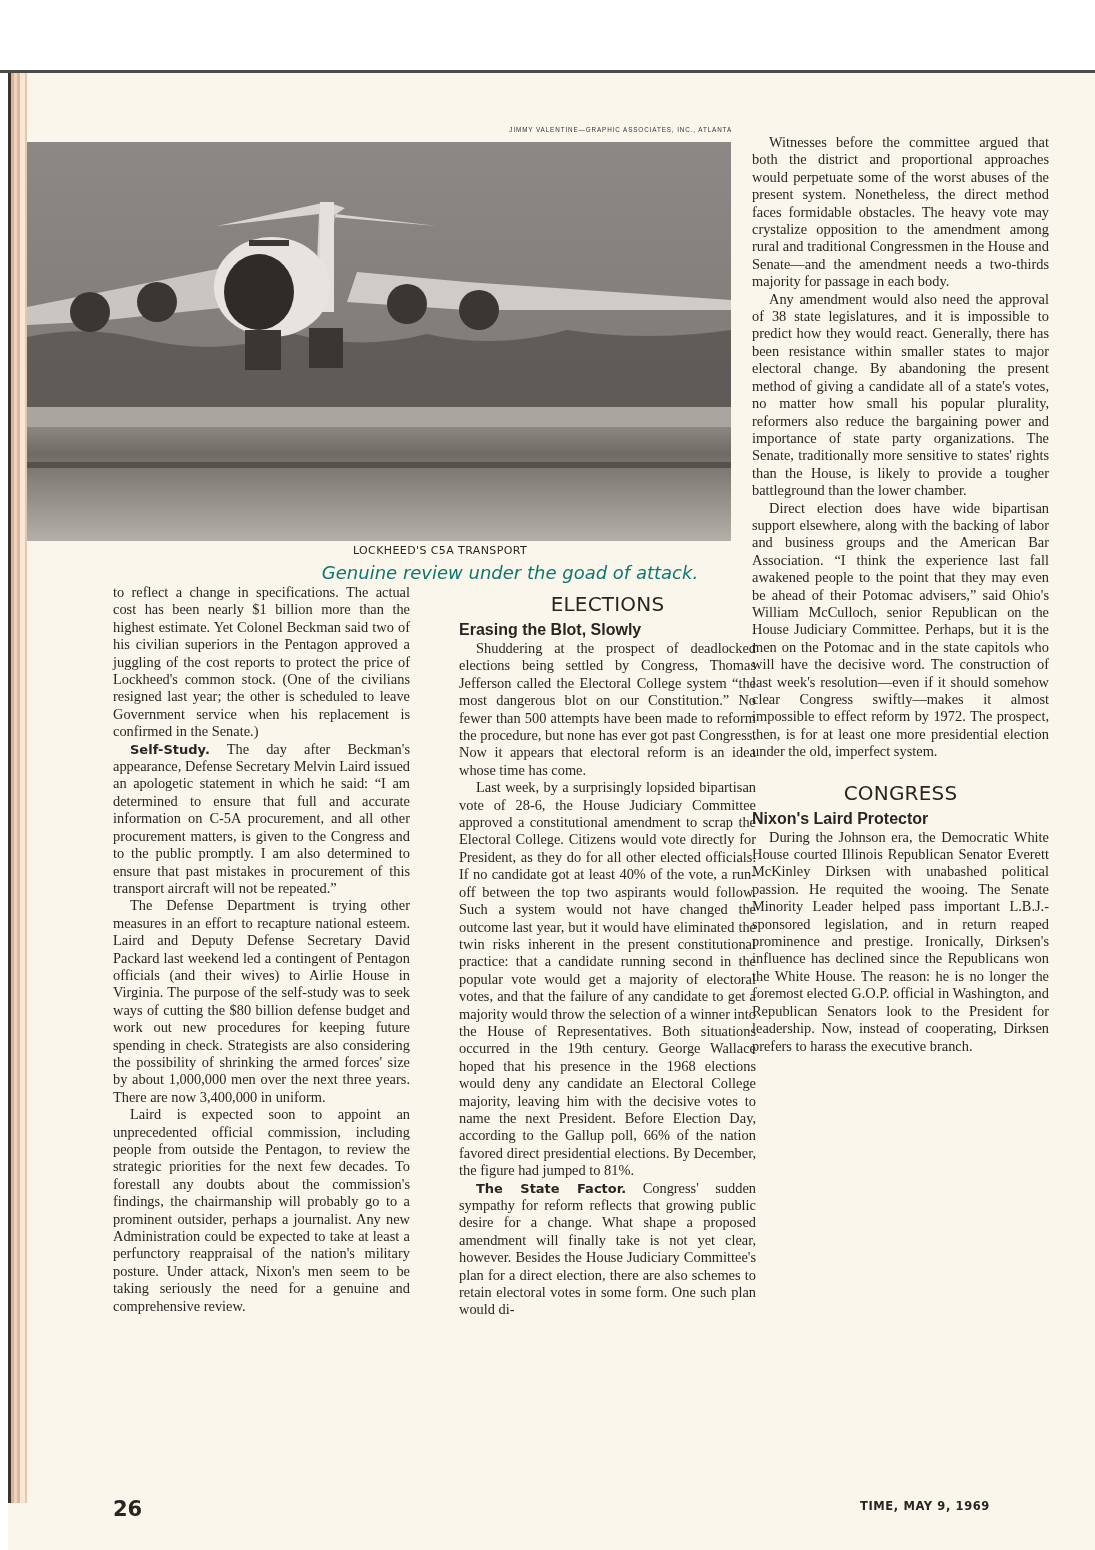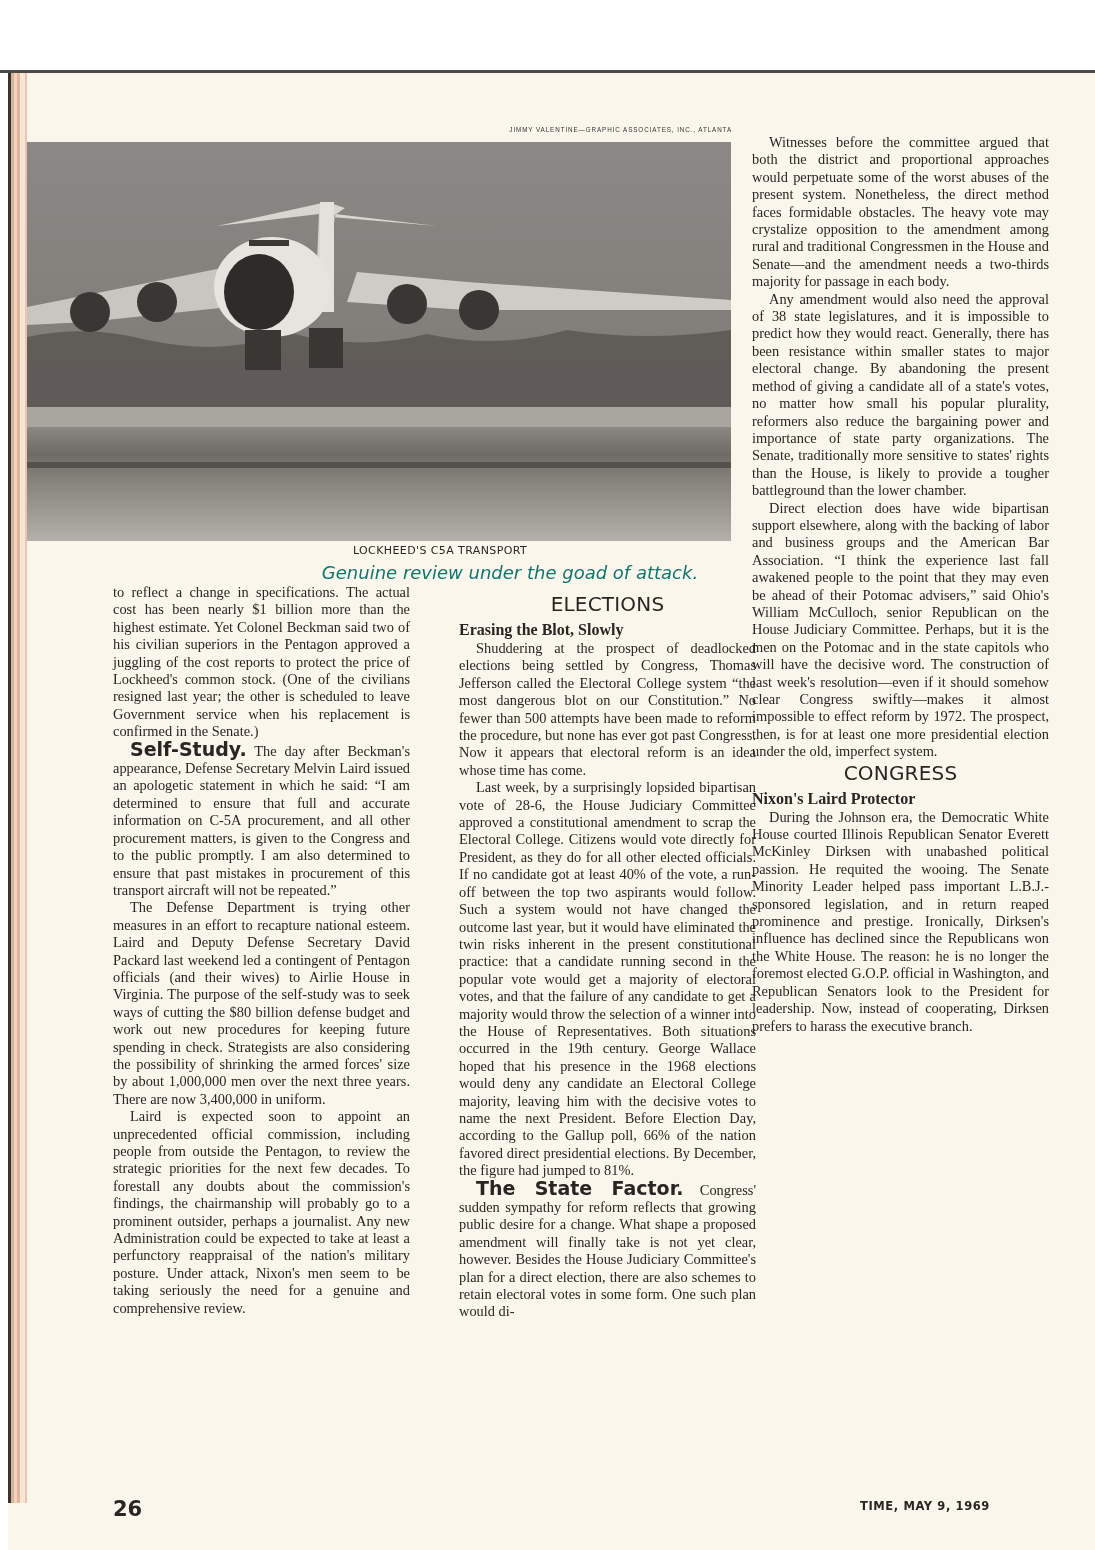--- a/index.html
+++ b/index.html
@@ -51,29 +51,29 @@
   .col p.noindent { text-indent: 0; }
   .col-left { left: 113px; top: 584px; width: 297px; }
   .col-mid { left: 433px; top: 592px; width: 297px; margin-left: 26px; }
   .col-right { left: 752px; top: 134px; width: 297px; }
   .section {
     font-family: "DejaVu Sans", "Liberation Sans", sans-serif;
     font-size: 20px; text-align: center; letter-spacing: 0.2px; margin: 0 0 4px 0;
     color: #2a2522; font-weight: normal; line-height: 24px;
   }
   .headline {
-    font-family: Liberation Serif, serif;
+    font-family: Liberation Sans, sans-serif;
     font-size: 16px; font-weight: bold; margin: 0 0 1px 0; line-height: 19px;
     color: #2a2522; text-align: left;
   }
   .runin {
     font-family: "DejaVu Sans", "Liberation Sans", sans-serif;
-    font-weight: bold; font-size: 19px;
+    font-weight: bold; font-size: 13px;
   }
-  .congress-block { }
+  .congress-block { margin-top: 20px; }
   .folio {
     position: absolute; top: 1497px;
     font-family: "DejaVu Sans", "Liberation Sans", sans-serif; font-weight: bold; color: #2a2522;
   }
   .folio-num { left: 113px; font-size: 21px; }
   .folio-date { left: 860px; width: 190px; text-align: left; font-size: 11.5px; letter-spacing: 0.6px; top: 1499px; }
 </style>
 </head>
 <body>
 

